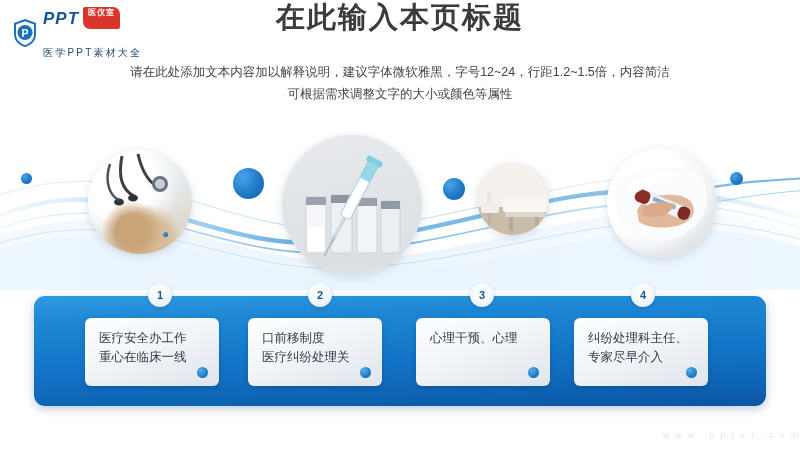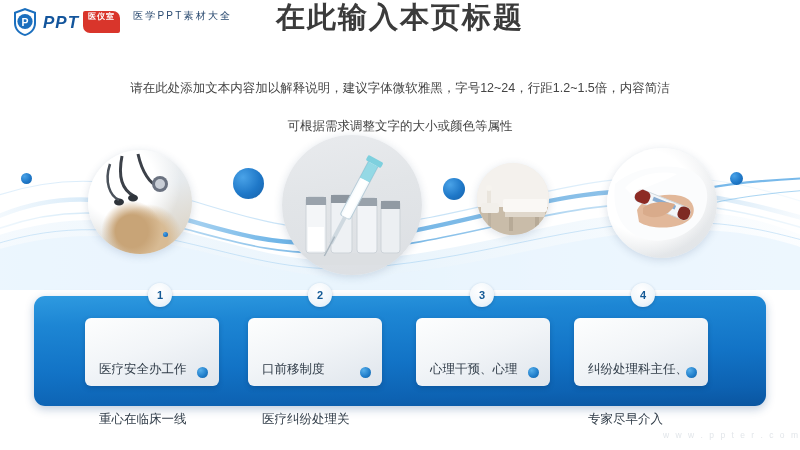--- a/index.html
+++ b/index.html
@@ -18,21 +18,21 @@
   
   #logo {
     position: absolute;
     left: 12px;
     top: 7px;
     display: flex;
     align-items: center;
     gap: 5px;
   }
   #logo-shield { width: 26px; height: 30px; display: block; }
-  .logo-text-wrap { display: flex; flex-direction: row; gap: 13px; }
+  .logo-text-wrap { display: flex; flex-direction: column; gap: 19px; }
   .logo-row1 { display: flex; align-items: center; gap: 4px; }
   .logo-ppt {
     font-size: 17px;
     font-weight: bold;
     font-style: italic;
     color: #13559c;
     letter-spacing: 1px;
     line-height: 1;
   }
   .logo-badge {
@@ -70,21 +70,21 @@
   #subtitle {
     position: absolute;
     top: 62px;
     left: 0;
     width: 800px;
     text-align: center;
     font-size: 12.5px;
     color: #444444;
     line-height: 1.75;
   }
-  #subtitle div { white-space: nowrap; margin-top: 16px; }
+  #subtitle div { white-space: nowrap; }
 
   
   #waves {
     position: absolute;
     left: 0;
     top: 120px;
     width: 800px;
     height: 170px;
   }
 
@@ -160,21 +160,21 @@
     background: linear-gradient(160deg, #fdfefe 0%, #f2f5f8 45%, #dfe5ec 100%);
     box-shadow: 0 2px 5px rgba(10,50,100,0.30);
     box-sizing: border-box;
     padding: 11px 0 0 14px;
   }
   .step-card .card-text {
     font-size: 12.5px;
     color: #2f3b47;
     line-height: 1.55;
   }
-  .step-card .card-text span { display: block; white-space: nowrap; margin-top: 31px; }
+  .step-card .card-text span { display: block; white-space: nowrap; }
   .step-card .card-dot {
     position: absolute;
     right: 11px;
     bottom: 8px;
     width: 11px;
     height: 11px;
     border-radius: 50%;
     background: radial-gradient(circle at 33% 30%, #55aeea 0%, #1f7cc9 60%, #15609f 100%);
   }
 

